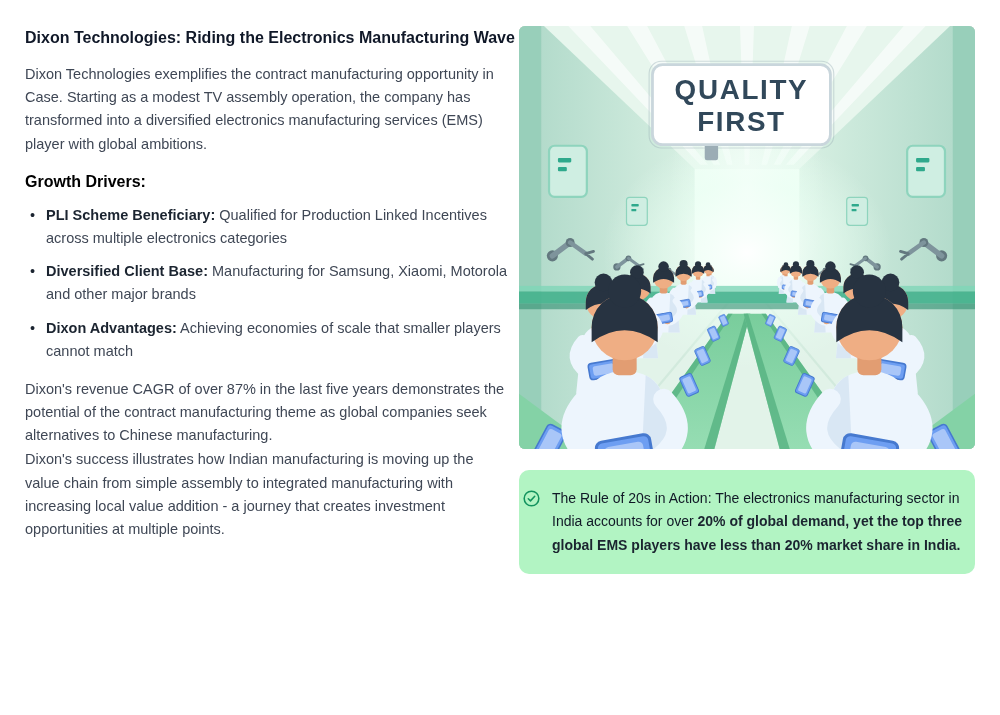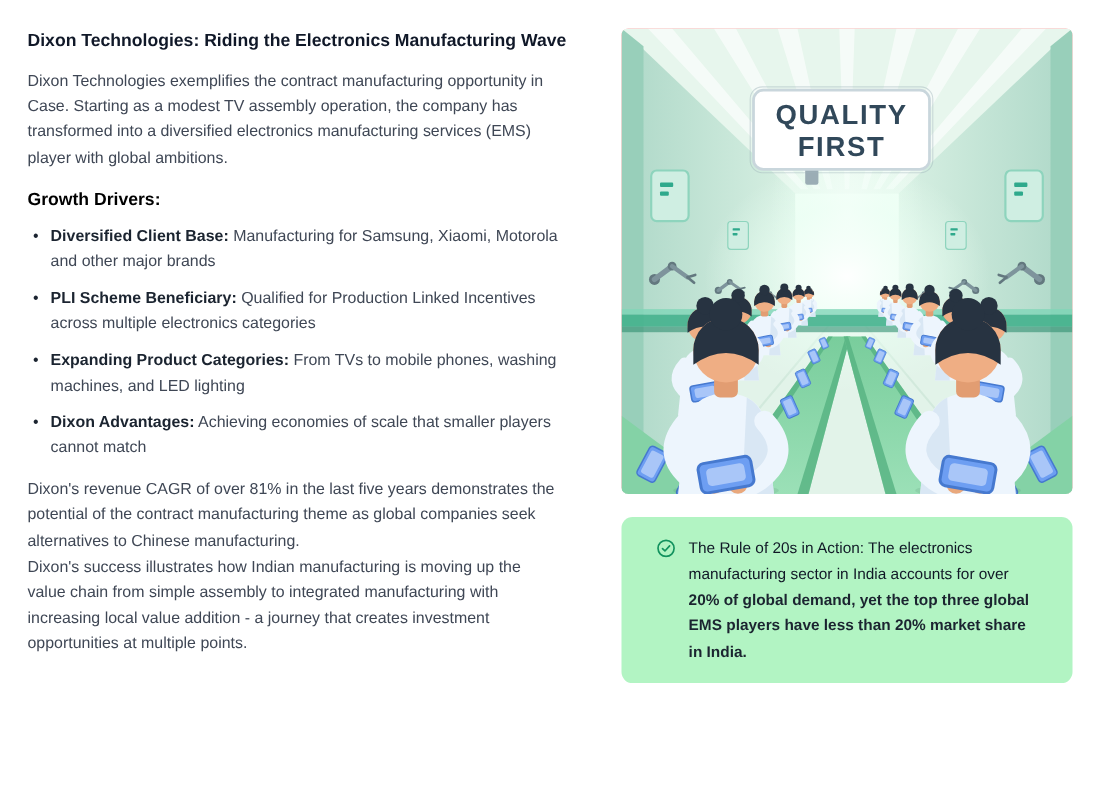--- a/index.html
+++ b/index.html
@@ -7,21 +7,21 @@
   body {
     width:1000px; height:715px; overflow:hidden;
     font-family:"Liberation Sans", sans-serif;
     color:#3f4755;
   }
   .page { padding:26px 25px 0 25px; }
   .title {
     font-size:30px; font-weight:700; color:#0c111d;
     letter-spacing:-0.3px; margin-bottom:32px;
   }
-  .cols { display:flex; gap:46px; align-items:flex-start; }
+  .cols { display:flex; align-items:flex-start; }
   .left-col { width:494px; flex:0 0 auto; }
   .right-col { flex:1 1 auto; min-width:0; }
 
   .sub-heading {
     font-size:16px; font-weight:700; color:#101828;
     line-height:1.5; margin-bottom:13px;
   }
   .body-p { font-size:14.5px; line-height:1.6; color:#3f4755; margin-bottom:15px; }
   .drivers-heading { font-size:16px; font-weight:700; color:#000000; margin:17px 0 13px; }
   .drivers-list { list-style:none; margin:0 0 15px 0; padding-left:4px; }
@@ -34,21 +34,21 @@
   .outro-1 { margin-bottom:1px; }
   .outro-2 { max-width:452px; margin-bottom:0; }
 
   .illus {
     height:423px; border-radius:6px; overflow:hidden; background:#fca5a5;
   }
   .illus svg { display:block; width:100%; height:100%; }
 
   .callout {
     margin-top:21px; background:#b2f4c3; border-radius:10px;
-    padding:17px 32px; display:flex; gap:12px; align-items:flex-start;
+    padding:17px 4px; display:flex; gap:12px; align-items:flex-start;
   }
   .callout .ic { flex:0 0 auto; margin-top:3px; }
   .callout .txt { font-size:14px; line-height:1.67; color:#101826; }
   .sign-text { font-family:"Liberation Sans", sans-serif; }
 </style>
 </head>
 <body>
 
 <div class="page">
 
@@ -56,34 +56,31 @@
   <div class="cols">
 
     <div class="left-col">
       <h2 class="sub-heading">Dixon Technologies: Riding the Electronics Manufacturing Wave</h2>
       <p class="body-p">Dixon Technologies exemplifies the contract manufacturing opportunity in Case. Starting as a modest TV assembly operation, the company has transformed into a diversified electronics manufacturing services (EMS) player with global ambitions.</p>
 
       <h3 class="drivers-heading">Growth Drivers:</h3>
 
       <ul class="drivers-list">
         <li>
-          <span class="b">Diversified Client Base:</span><span> Manufacturing for Samsung, Xiaomi, Motorola and other major brands</span>
-        </li>
-        <li>
           <span class="b">PLI Scheme Beneficiary:</span><span> Qualified for Production Linked Incentives across multiple electronics categories</span>
         </li>
         <li>
-          <span class="b">Expanding Product Categories:</span><span> From TVs to mobile phones, washing machines, and LED lighting</span>
+          <span class="b">Diversified Client Base:</span><span> Manufacturing for Samsung, Xiaomi, Motorola and other major brands</span>
         </li>
         <li>
           <span class="b">Dixon Advantages:</span><span> Achieving economies of scale that smaller players cannot match</span>
         </li>
       </ul>
 
-      <p class="body-p outro-1">Dixon's revenue CAGR of over 81% in the last five years demonstrates the potential of the contract manufacturing theme as global companies seek alternatives to Chinese manufacturing.</p>
+      <p class="body-p outro-1">Dixon's revenue CAGR of over 87% in the last five years demonstrates the potential of the contract manufacturing theme as global companies seek alternatives to Chinese manufacturing.</p>
       <p class="body-p outro-2">Dixon's success illustrates how Indian manufacturing is moving up the value chain from simple assembly to integrated manufacturing with increasing local value addition - a journey that creates investment opportunities at multiple points.</p>
     </div>
 
     <div class="right-col">
 
       <div class="illus">
         <svg viewBox="0 0 410 423" preserveAspectRatio="xMidYMid slice">
           <defs>
             <linearGradient id="bgG" x1="0" y1="0" x2="0" y2="1">
               <stop offset="0" stop-color="#eefaf2"></stop>

